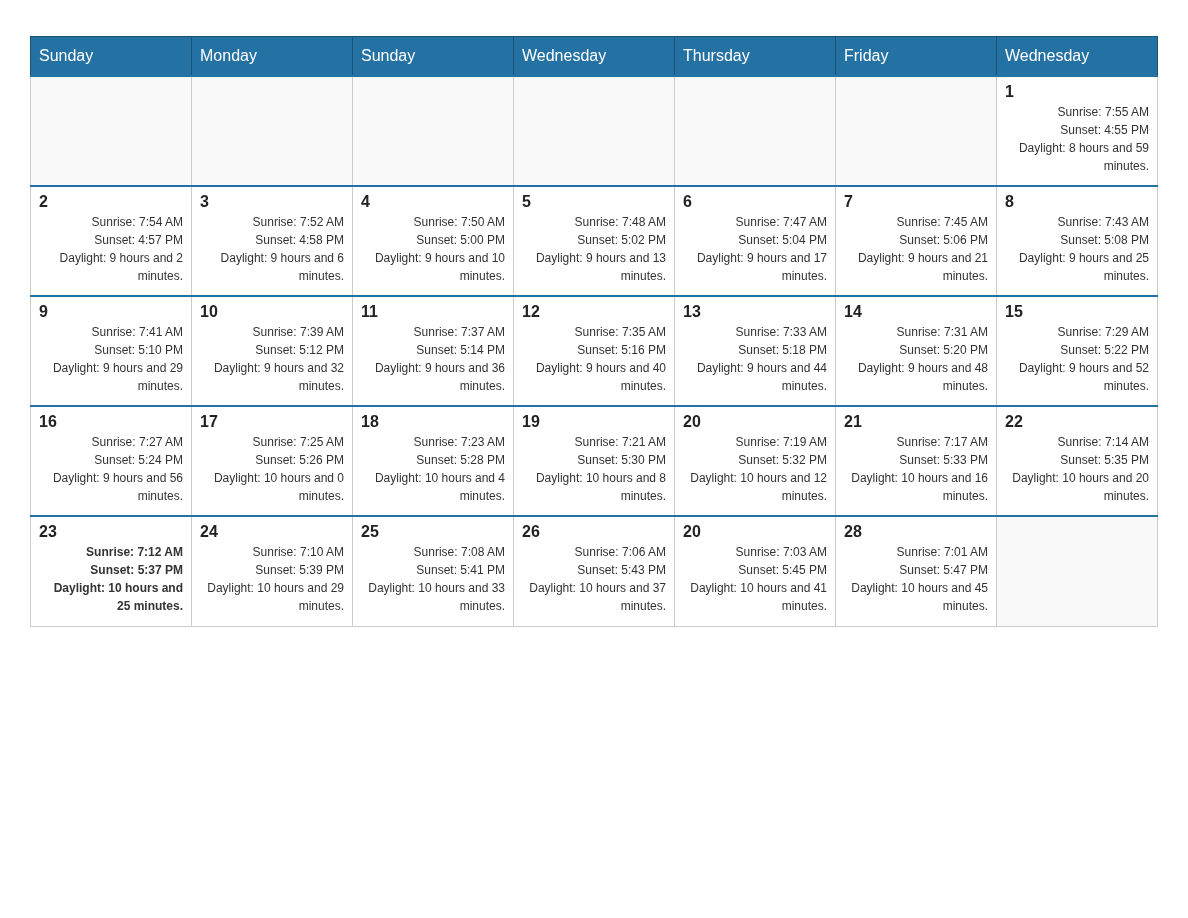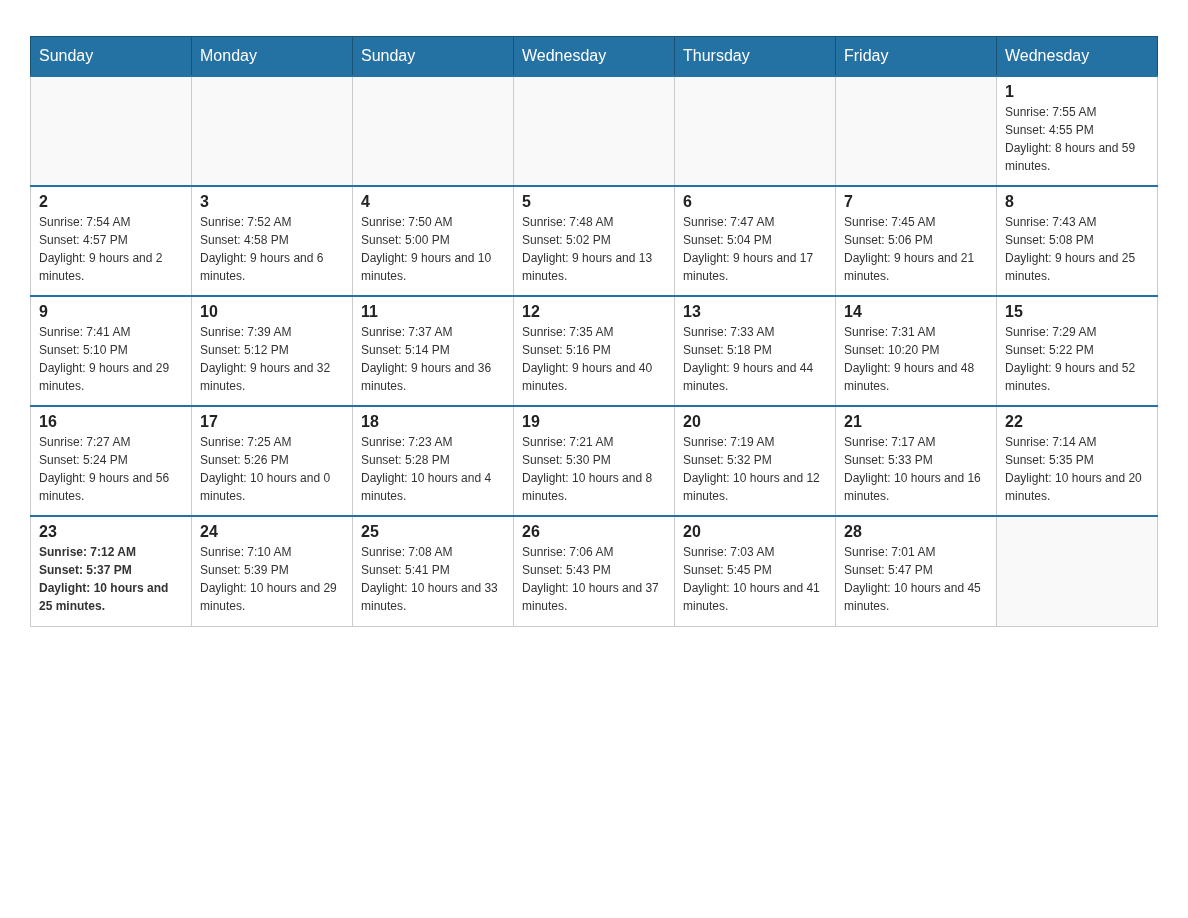--- a/index.html
+++ b/index.html
@@ -89,20 +89,21 @@
     .day-num {
       font-size: 16px;
       font-weight: bold;
       color: #222;
       margin-bottom: 2px;
     }
     .day-info {
       font-size: 12px;
       color: #333;
       line-height: 1.5;
+      text-align: right;
     }
     .empty-cell {
       background: #f9f9f9;
     }
   </style>
 </head>
 <body>
 
 <div class="header">
   <div class="title-section">
@@ -207,21 +208,21 @@
         </td>
         <td>
           <div class="day-num">13</div>
           <div class="day-info" style="white-space: pre-line;">Sunrise: 7:33 AM
 Sunset: 5:18 PM
 Daylight: 9 hours and 44 minutes.</div>
         </td>
         <td>
           <div class="day-num">14</div>
           <div class="day-info" style="white-space: pre-line;">Sunrise: 7:31 AM
-Sunset: 10:20 PM
+Sunset: 5:20 PM
 Daylight: 9 hours and 48 minutes.</div>
         </td>
         <td>
           <div class="day-num">15</div>
           <div class="day-info" style="white-space: pre-line;">Sunrise: 7:29 AM
 Sunset: 5:22 PM
 Daylight: 9 hours and 52 minutes.</div>
         </td>
       </tr>
       <tr>

